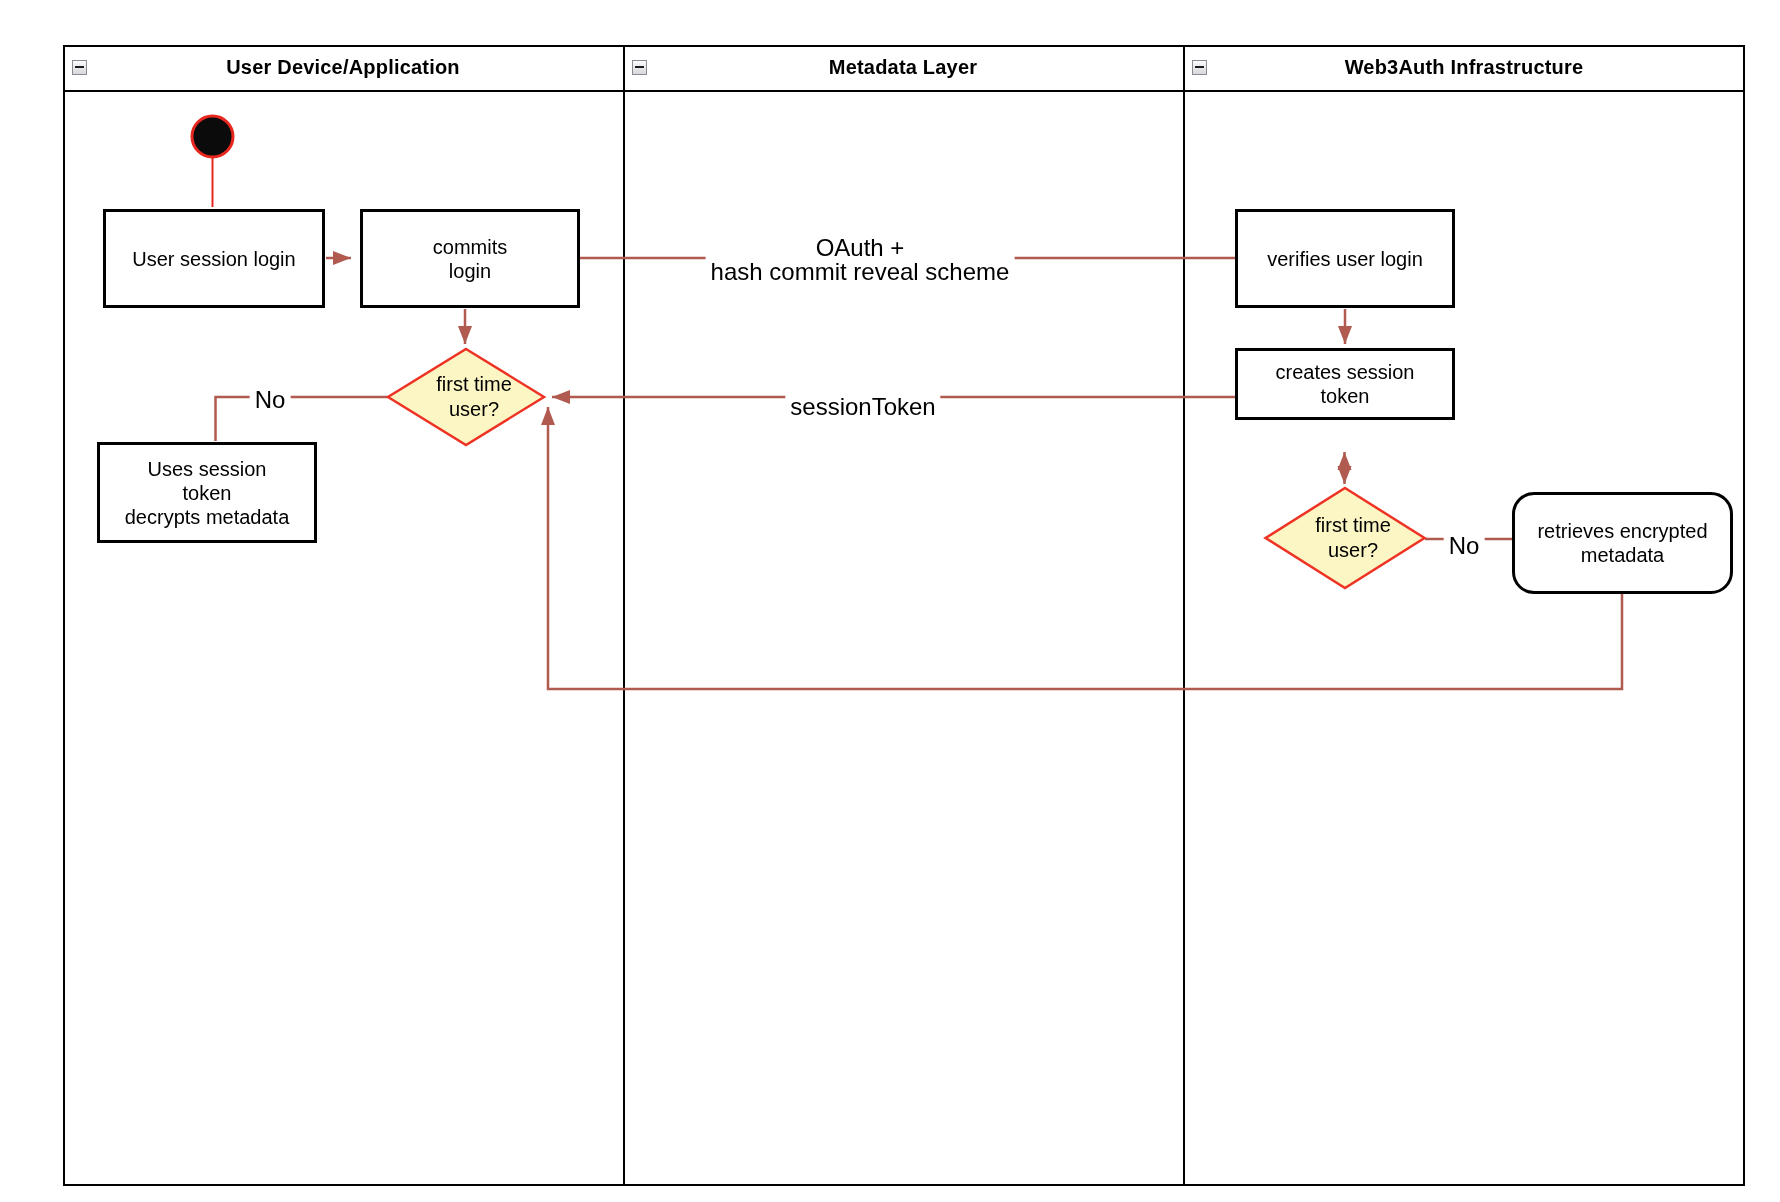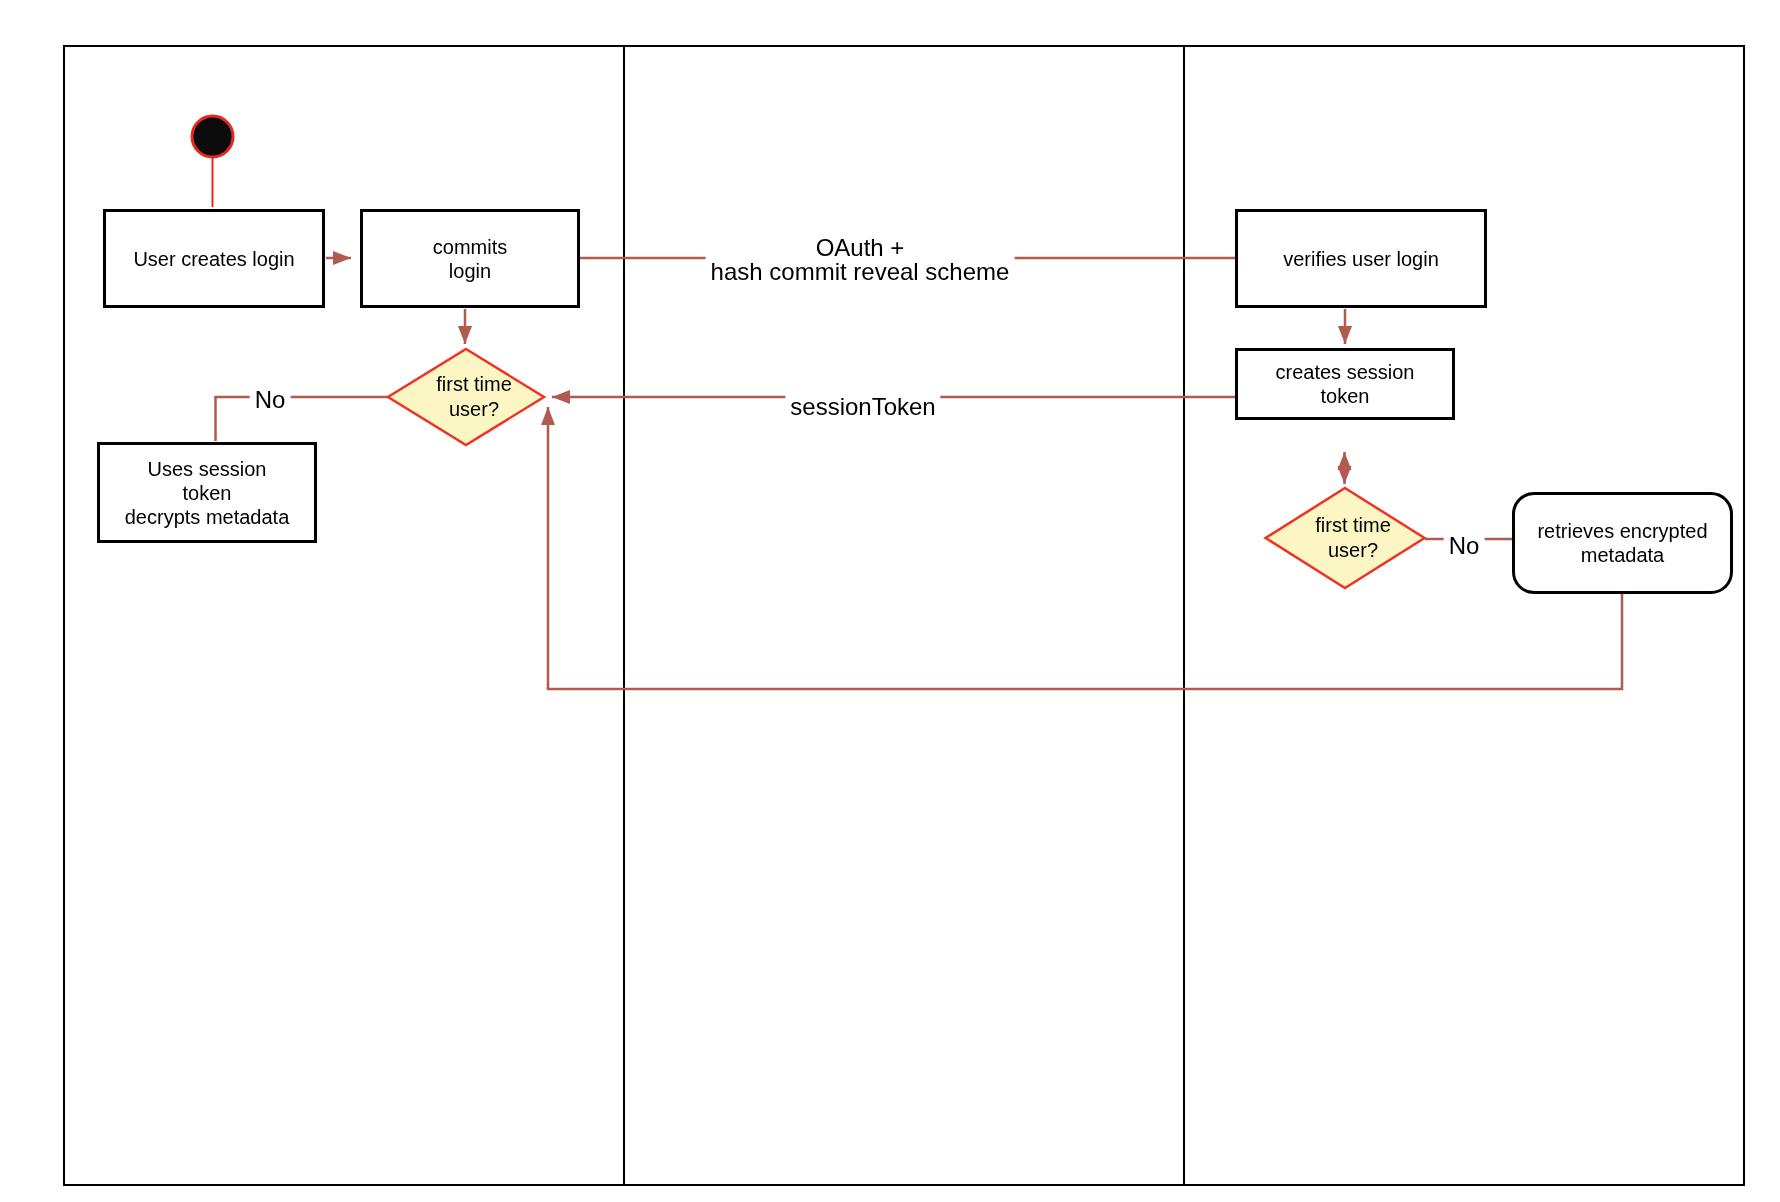--- a/index.html
+++ b/index.html
@@ -39,21 +39,21 @@
   #edges .start-edge{stroke:var(--start-stroke);stroke-width:2;}
   #edges marker path{fill:var(--connector);}
   #edges .decision{fill:var(--decision-fill);stroke:var(--decision-stroke);stroke-width:2.5;}
   #edges .start-node{fill:#0b0b0b;stroke:var(--start-stroke);stroke-width:3;}
   
   .node{position:absolute;background:#fff;border:3px solid var(--node-border);
     box-sizing:border-box;display:flex;align-items:center;justify-content:center;
     text-align:center;font-size:20px;line-height:24px;white-space:pre-line;z-index:4;}
   #node-user-triggers-login{left:103px;top:209px;width:222px;height:99px;}
   #node-commits-login{left:360px;top:209px;width:220px;height:99px;}
-  #node-verifies-user-login{left:1235px;top:209px;width:252px;height:99px;}
+  #node-verifies-user-login{left:1235px;top:209px;width:220px;height:99px;}
   #node-creates-session-token{left:1235px;top:348px;width:220px;height:72px;}
   #node-uses-session-token{left:97px;top:442px;width:220px;height:101px;}
   #node-retrieves-encrypted-metadata{left:1512px;top:492px;width:221px;height:102px;border-radius:22px;}
   
   .diamond-label{position:absolute;transform:translate(-50%,-50%);
     text-align:center;font-size:20px;line-height:25px;white-space:pre-line;z-index:4;margin-left:8px;}
   #label-decision-device{left:466px;top:397px;}
   #label-decision-infra{left:1345px;top:538px;}
   
   .edge-label{position:absolute;transform:translate(-50%,-50%);background:#fff;
@@ -65,20 +65,40 @@
 </style>
 </head>
 <body>
 
 <div id="canvas">
 
   <div class="frame"></div>
   <div class="divider" id="divider-1"></div>
   <div class="divider" id="divider-2"></div>
 
+  <div class="header-row">
+    <div class="header-cell c1">
+      <button class="collapse-btn">
+        <span class="minus-glyph"></span>
+      </button>
+      <span class="lane-title">User Device/Application</span>
+    </div>
+    <div class="header-cell c2">
+      <button class="collapse-btn">
+        <span class="minus-glyph"></span>
+      </button>
+      <span class="lane-title">Metadata Layer</span>
+    </div>
+    <div class="header-cell c3">
+      <button class="collapse-btn">
+        <span class="minus-glyph"></span>
+      </button>
+      <span class="lane-title">Web3Auth Infrastructure</span>
+    </div>
+  </div>
 
   <svg id="edges" viewBox="0 0 1780 1202" xmlns="http://www.w3.org/2000/svg">
     <defs>
       <marker id="arrow" markerUnits="userSpaceOnUse" markerWidth="22" markerHeight="18" refX="19" refY="8" orient="auto-start-reverse">
         <path d="M1,1 L19,8 L1,15 Z"></path>
       </marker>
     </defs>
 
     <line class="edge start-edge" x1="212.5" y1="158" x2="212.5" y2="207"></line>
     <circle class="start-node" cx="212.5" cy="136.5" r="20.5"></circle>
@@ -91,21 +111,21 @@
     <polyline class="edge" points="388,397 215.5,397 215.5,441"></polyline>
     <line class="edge" x1="1344.5" y1="452" x2="1344.5" y2="484" marker-start="url(#arrow)" marker-end="url(#arrow)"></line>
     <line class="edge" x1="1425" y1="539" x2="1512" y2="539"></line>
     <polyline class="edge" points="1622,593 1622,689 548,689 548,407" marker-end="url(#arrow)"></polyline>
 
     <polygon class="decision" points="466,349 544,397 466,445 388,397"></polygon>
     <polygon class="decision" points="1345,488 1424.5,538 1345,588 1265.5,538"></polygon>
   </svg>
 
   <div class="node" id="node-user-triggers-login">
-    <span>User creates login</span>
+    <span>User session login</span>
   </div>
   <div class="node" id="node-commits-login">
     <span>commits
 login</span>
   </div>
   <div class="node" id="node-verifies-user-login">
     <span>verifies user login</span>
   </div>
   <div class="node" id="node-creates-session-token">
     <span>creates session

